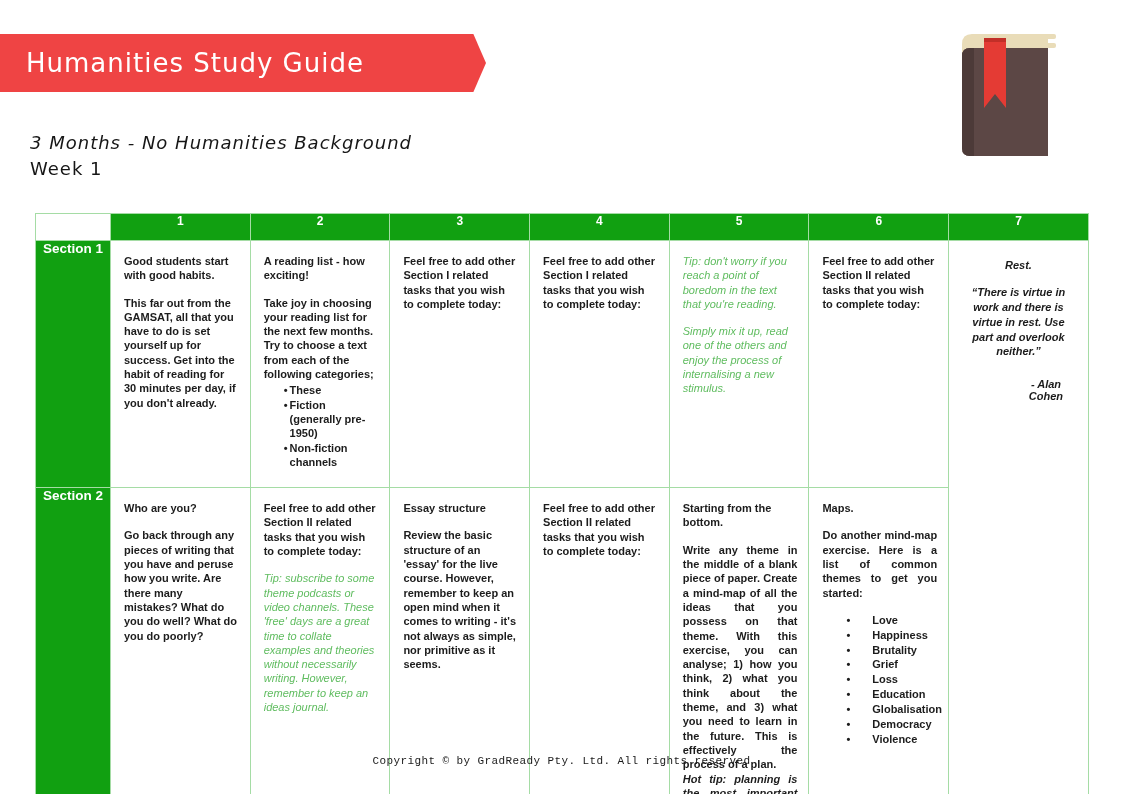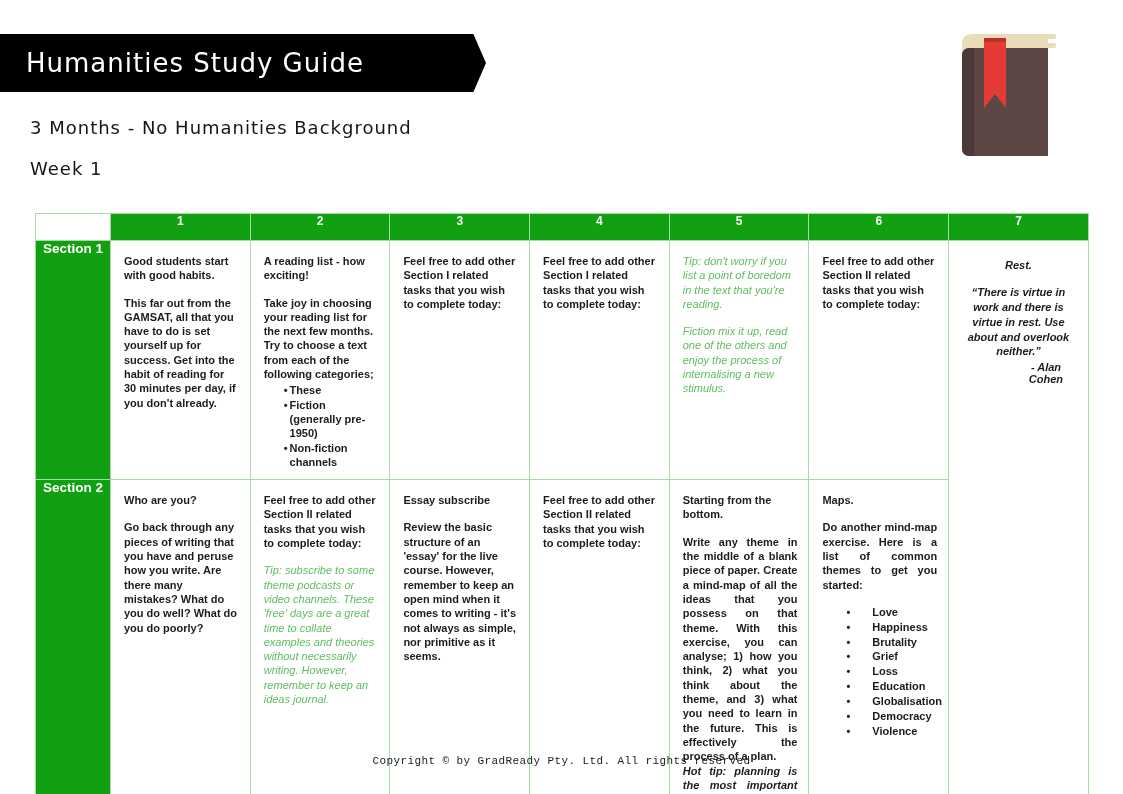--- a/index.html
+++ b/index.html
@@ -2,33 +2,33 @@
 <html><head>
 <meta charset="utf-8">
 <style>
   * { margin:0; padding:0; box-sizing:border-box; }
   html,body { width:1123px; height:794px; background:#ffffff; font-family:"Liberation Sans", sans-serif; }
   .page { position:relative; width:1123px; height:794px; background:#fff; overflow:hidden; }
 
   
   .banner {
     position:absolute; left:0; top:34px; width:486px; height:58px;
-    background:#000000;
+    background:#ef4444;
     clip-path: polygon(0 0, 97.4% 0, 100% 50%, 97.4% 100%, 0 100%);
     display:flex; align-items:center;
   }
   .banner h1 {
     color:#ffffff; font-family:"DejaVu Sans", sans-serif; font-weight:400;
     font-size:26px; letter-spacing:1px; padding-left:26px; white-space:nowrap;
   }
   .subtitle, .week {
     position:absolute; left:30px; color:#161616;
     font-family:"DejaVu Sans", sans-serif; font-size:18px; letter-spacing:1px;
   }
-  .subtitle { top:117px; }
+  .subtitle { top:132px;font-style:italic; }
   .week { top:158px;text-align:center; }
 
   
   .book-wrap { position:absolute; left:958px; top:30px; width:100px; height:130px; }
 
   
   table.sched {
     position:absolute; left:35px; top:213px; width:1053px;
     border-collapse:collapse; table-layout:fixed;
   }
@@ -37,41 +37,41 @@
   table.sched td, table.sched th { border:1px solid #A5DCA5; vertical-align:top; }
   th.dayhead {
     background:#11A011; color:#ffffff; font-size:12px; font-weight:700;
     height:27px; text-align:center; vertical-align:middle; border-color:#CFEFCF;
   }
   td.corner { background:#ffffff; border-color:#A5DCA5; }
   td.seclabel {
     background:#11A011; color:#ffffff; font-weight:700; font-size:13.5px;
     text-align:center; vertical-align:middle; border-color:#CFEFCF;
   }
-  td.cell { padding:13px 11px 10px 13px; font-size:11px; line-height:1.3; color:#1C1C1C; font-weight:700;margin-top:20px; }
+  td.cell { padding:13px 11px 18px 13px; font-size:11px; line-height:1.3; color:#1C1C1C; font-weight:700;margin-top:20px; }
   tr.r1 { height:197px; }
   tr.r2 { height:268px; }
   .cell p { margin-bottom:13px; }
   .cell p:last-child { margin-bottom:0; }
   .tip { color:#5FBC5F; font-style:italic; font-weight:400; }
   .justify { text-align:justify; }
   .hot { font-style:italic; }
 
   
   .blist { margin-top:1px; }
   .blist .brow { display:flex; margin-left:20px; }
   .b-tight .brow { gap:2px; }
   .b-wide  .brow { gap:22px; margin-left:24px; line-height:1.35; }
   .bullet { flex:0 0 auto; }
 
   
   td.restcell { vertical-align:middle; text-align:center; padding:10px 12px; font-size:11px; color:#1C1C1C; }
   .rest-title { font-weight:700; font-style:italic; margin-bottom:14px;margin-top:8px; }
   .rest-quote { font-style:italic; font-weight:700; line-height:1.35; }
-  .rest-attr  { font-style:italic; font-weight:700; margin-top:2px; padding-left:55px; }
+  .rest-attr  { font-style:italic; font-weight:700; margin-top:19px; padding-left:55px; }
 
   
   .footer {
     position:absolute; left:0; right:0; top:755px; text-align:center;
     font-family:Liberation Mono, monospace; font-size:11px; letter-spacing:0.4px; color:#1a1a1a;
   }
 </style>
 </head>
 <body>
 
@@ -153,50 +153,50 @@
 
       <td class="cell">
         <p>Feel free to add other Section I related tasks that you wish to complete today:</p>
       </td>
 
       <td class="cell">
         <p>Feel free to add other Section I related tasks that you wish to complete today:</p>
       </td>
 
       <td class="cell">
-        <p class="tip">Tip: don't worry if you list a point of boredom in the text that you're reading.</p>
-        <p class="tip">Fiction mix it up, read one of the others and enjoy the process of internalising a new stimulus.</p>
+        <p class="tip">Tip: don't worry if you reach a point of boredom in the text that you're reading.</p>
+        <p class="tip">Simply mix it up, read one of the others and enjoy the process of internalising a new stimulus.</p>
       </td>
 
       <td class="cell">
         <p>Feel free to add other Section II related tasks that you wish to complete today:</p>
       </td>
 
       <td class="restcell" rowspan="2">
         <div class="rest-title">Rest.</div>
-        <div class="rest-quote">“There is virtue in work and there is virtue in rest. Use about and overlook neither.”</div>
+        <div class="rest-quote">“There is virtue in work and there is virtue in rest. Use part and overlook neither.”</div>
         <div class="rest-attr">- Alan Cohen</div>
       </td>
     </tr>
 
     <tr class="r2">
       <td class="seclabel">Section 2</td>
 
       <td class="cell">
         <p>Who are you?</p>
         <p>Go back through any pieces of writing that you have and peruse how you write. Are there many mistakes? What do you do well? What do you do poorly?</p>
       </td>
 
       <td class="cell">
         <p>Feel free to add other Section II related tasks that you wish to complete today:</p>
         <p class="tip">Tip: subscribe to some theme podcasts or video channels. These 'free' days are a great time to collate examples and theories without necessarily writing. However, remember to keep an ideas journal.</p>
       </td>
 
       <td class="cell">
-        <p>Essay subscribe</p>
+        <p>Essay structure</p>
         <p>Review the basic structure of an 'essay' for the live course. However, remember to keep an open mind when it comes to writing - it's not always as simple, nor primitive as it seems.</p>
       </td>
 
       <td class="cell">
         <p>Feel free to add other Section II related tasks that you wish to complete today:</p>
       </td>
 
       <td class="cell">
         <p>Starting from the bottom.</p>
         <p class="justify" style="margin-bottom:0;">Write any theme in the middle of a blank piece of paper. Create a mind-map of all the ideas that you possess on that theme. With this exercise, you can analyse; 1) how you think, 2) what you think about the theme, and 3) what you need to learn in the future. This is effectively the process of a plan.</p>

